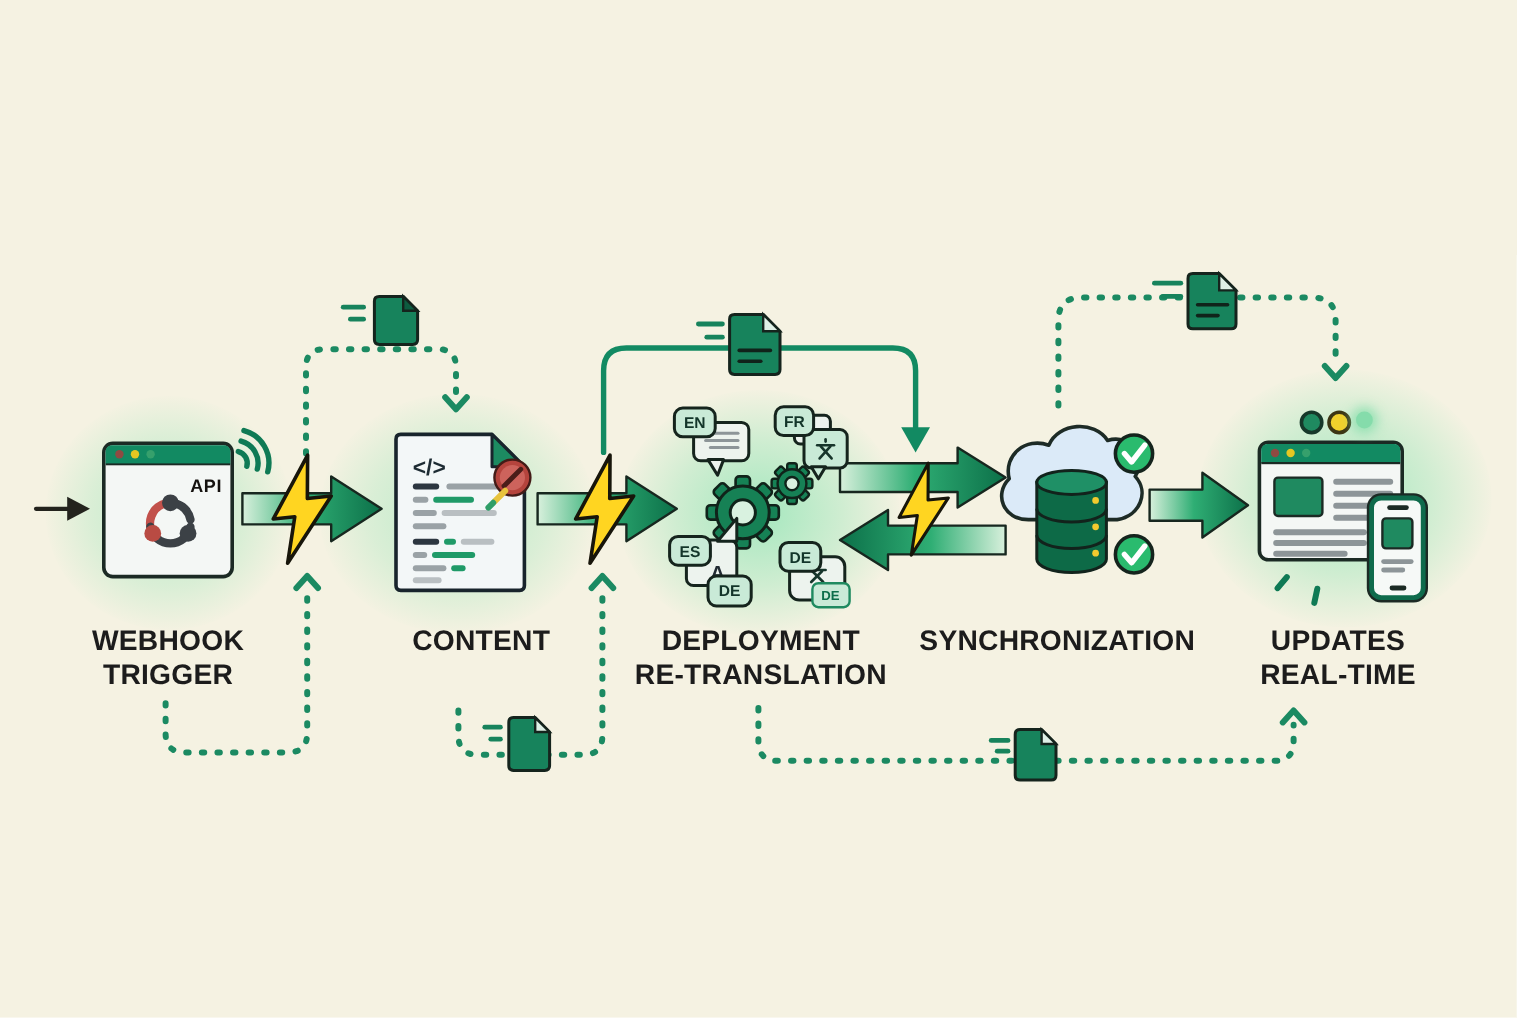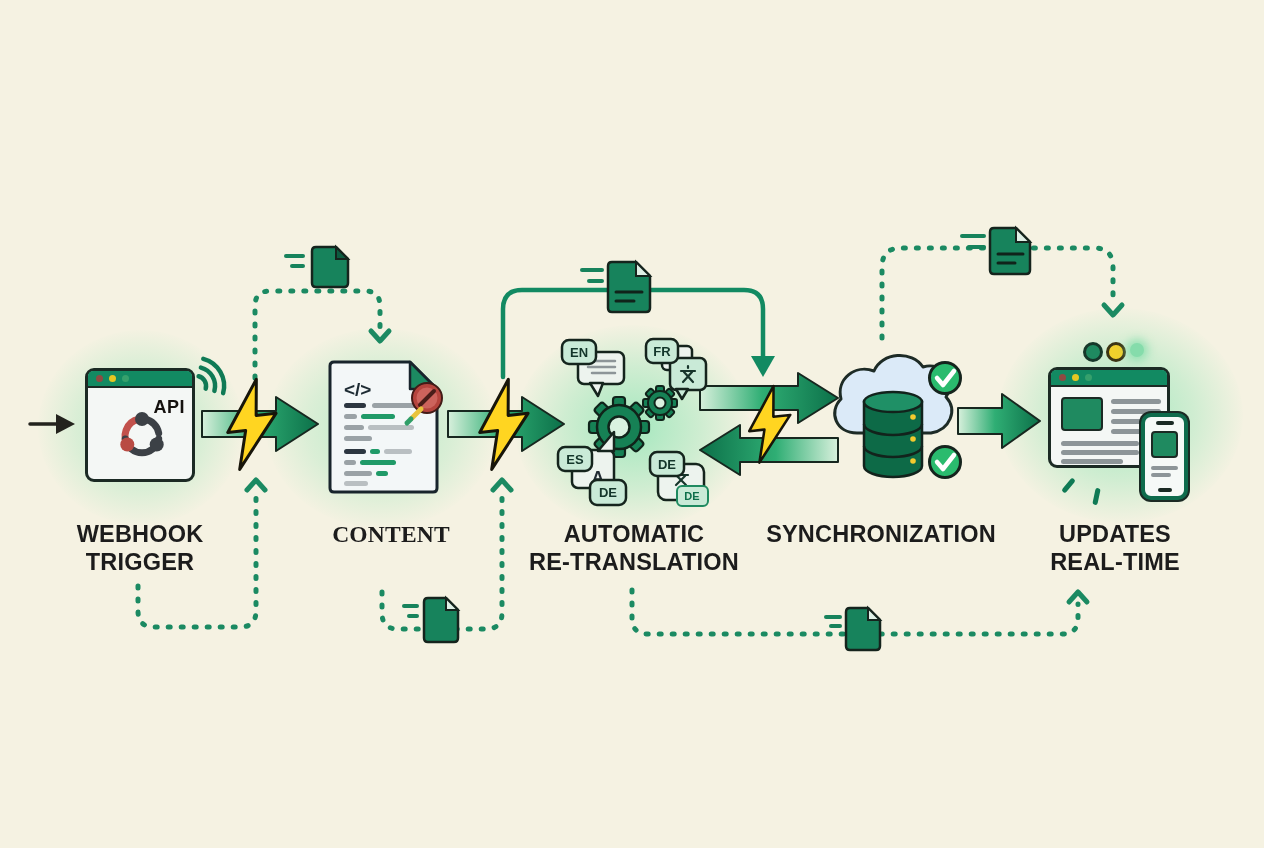--- a/index.html
+++ b/index.html
@@ -20,21 +20,21 @@
     box-sizing:border-box;z-index:3;
   }
   .titlebar{
     position:absolute;left:0;top:0;right:0;height:17px;background:#128a62;
     border-radius:5px 5px 0 0;border-bottom:2px solid #1b2a24;display:flex;align-items:center;gap:6px;padding-left:8px;box-sizing:border-box;
   }
   .tb-dot{width:7px;height:7px;border-radius:50%;}
   .tb-dot.r{background:#8f4a42;}
   .tb-dot.y{background:#e5c722;}
   .tb-dot.g{background:#36a06c;}
-  .api-text{position:absolute;right:7px;top:26px;font-weight:800;font-size:18px;color:#15120f;letter-spacing:.5px;}
+  .api-text{position:absolute;right:7px;top:26px;font-weight:800;font-size:15px;color:#15120f;letter-spacing:.5px;}
 
   .gray-line{position:absolute;height:4.5px;background:#8d9598;border-radius:2.5px;}
   .rt-img{position:absolute;left:10px;top:27px;width:42px;height:34px;background:#1f8a60;border:2px solid #1b2a24;border-radius:4px;box-sizing:border-box;}
 
   .phone{
     position:absolute;left:1141px;top:413px;width:47px;height:87px;background:#f6f9f7;
     border:4px solid #0f6b4c;border-radius:10px;box-shadow:0 0 0 2px #1b2a24;box-sizing:border-box;z-index:4;
   }
   .ph-speaker{position:absolute;left:50%;top:4px;margin-left:-9px;width:18px;height:4px;background:#1b2a24;border-radius:2px;}
   .ph-screen{position:absolute;left:6px;top:14px;width:27px;height:27px;background:#1f8a60;border:2px solid #1b2a24;border-radius:4px;box-sizing:border-box;}
@@ -358,25 +358,25 @@
   <div class="status-dot sd1"></div>
   <div class="status-dot sd2"></div>
   <div class="status-dot sd3"></div>
   <div class="emph" style="left:1066px;top:477px;transform:rotate(40deg);"></div>
   <div class="emph" style="left:1094px;top:488px;transform:rotate(12deg);"></div>
 
   <div class="stage-label" style="left:140px;">
     <div>WEBHOOK</div>
     <div>TRIGGER</div>
   </div>
-  <div class="stage-label" style="left:391px;font-family:Liberation Serif, serif;">
+  <div class="stage-label" style="left:401px;">
     <div>CONTENT</div>
   </div>
   <div class="stage-label" style="left:634px;">
-    <div>AUTOMATIC</div>
+    <div>DEPLOYMENT</div>
     <div>RE-TRANSLATION</div>
   </div>
   <div class="stage-label" style="left:881px;">
     <div>SYNCHRONIZATION</div>
   </div>
   <div class="stage-label" style="left:1115px;">
     <div>UPDATES</div>
     <div>REAL-TIME</div>
   </div>
 

